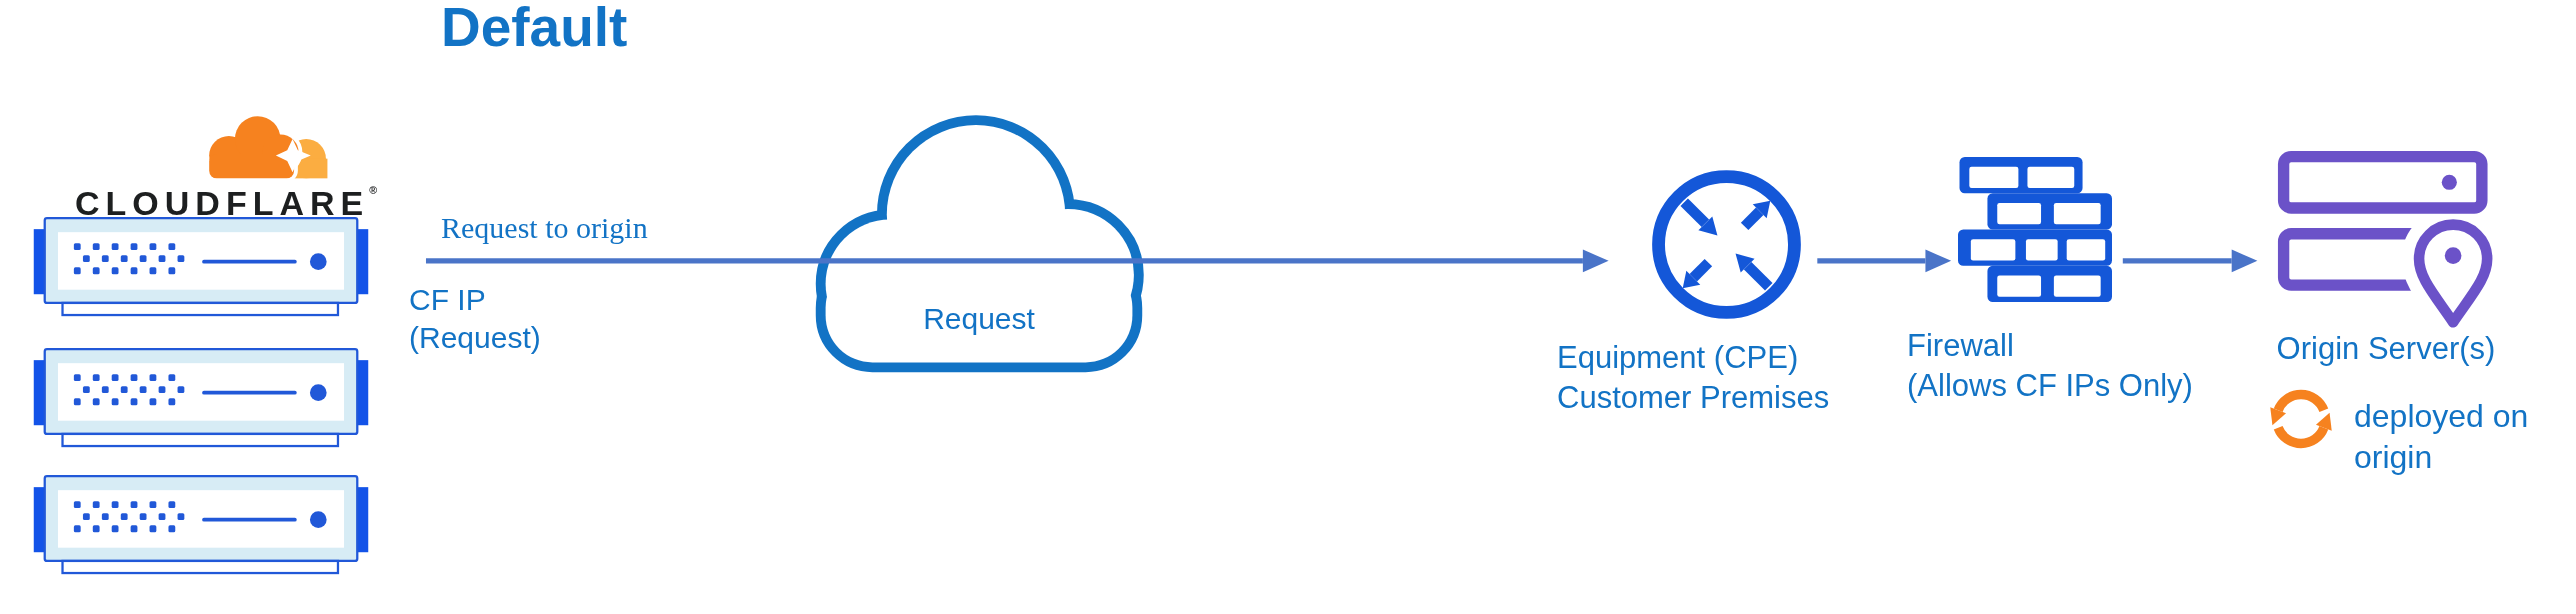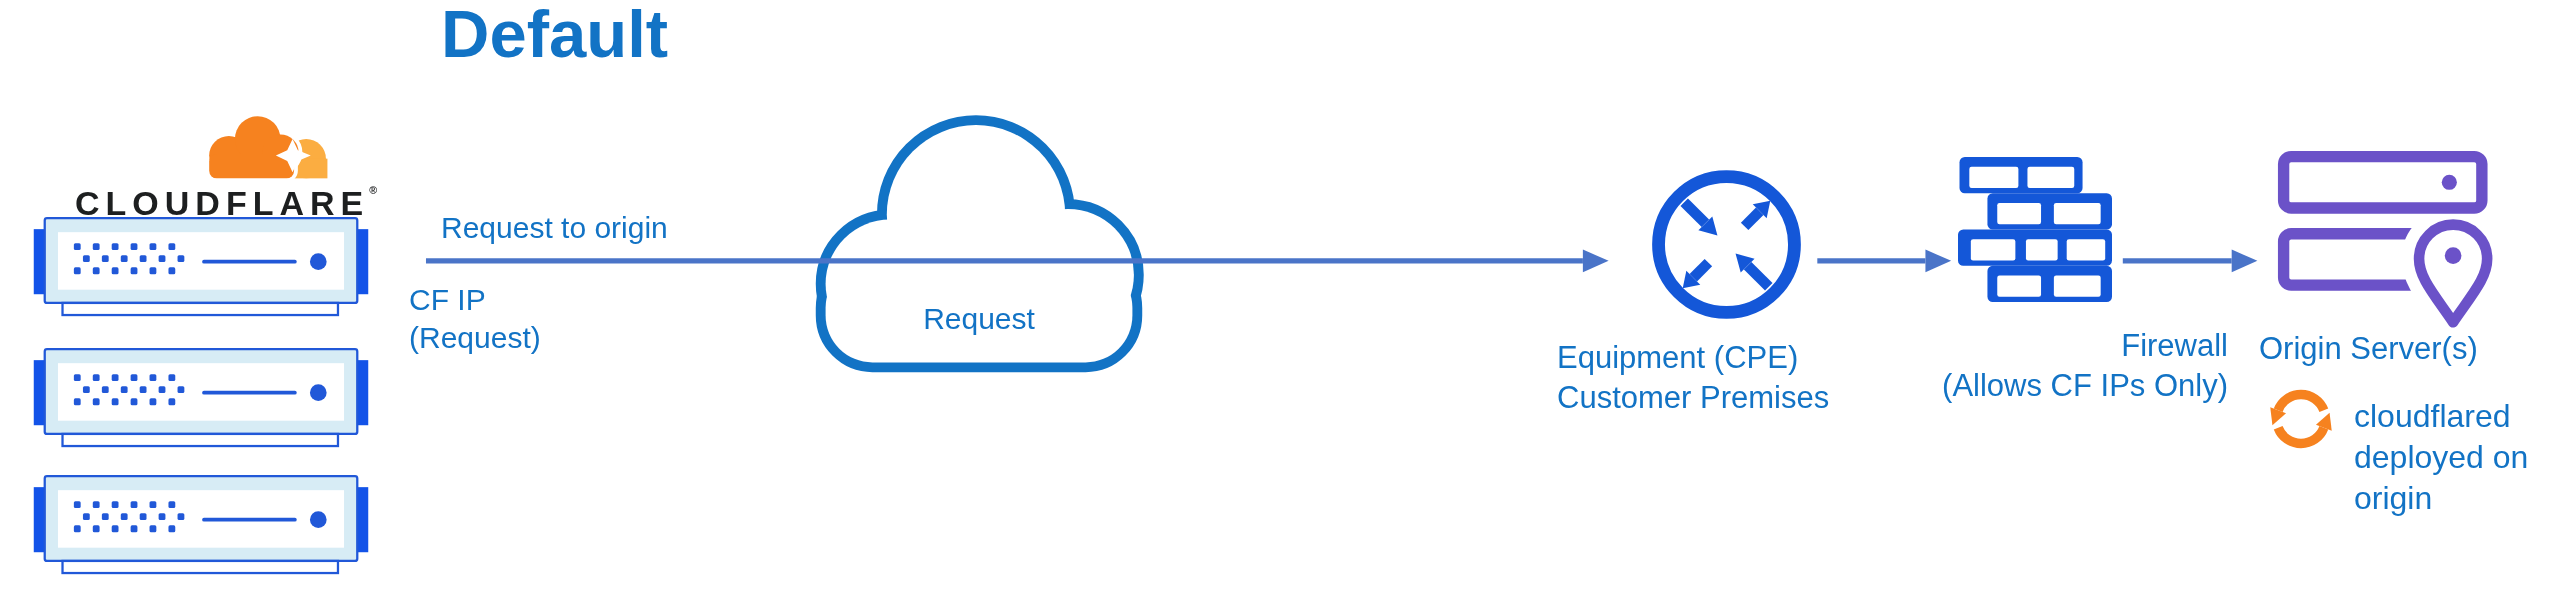--- a/index.html
+++ b/index.html
@@ -4,29 +4,29 @@
 <style>
   :root{
     --accent-blue:#1273c5; --arrow-blue:#4a74c8; --icon-blue:#1457d8;
     --server-stroke:#2158d8; --server-fill:#d7ecf5; --server-tab:#1353e8;
     --purple:#6b52c8; --orange:#f6821f; --orange-light:#fbad41; --wordmark-black:#1d1f20;
   }
   html,body{margin:0;padding:0;background:#fff;}
   .canvas{position:relative;width:2576px;height:614px;background:#fff;overflow:hidden;
           font-family:"Liberation Sans","DejaVu Sans",sans-serif;}
   .abs{position:absolute;}
-  .title{left:441px;top:0;font-size:67px;line-height:1;font-weight:600;color:var(--accent-blue,#1273c5);}
+  .title{left:441px;top:0;font-size:55px;line-height:1;font-weight:600;color:var(--accent-blue,#1273c5);}
   .lbl{color:var(--accent-blue,#1273c5);font-size:30px;line-height:36px;}
   .lbl .ln{display:block;}
-  .lbl-request{left:441px;top:210px;}
+  .lbl-request{left:441px;top:210px;font-family:Liberation Serif, serif;}
   .lbl-cfip{left:382px;top:281px;line-height:38px;margin-left:27px;}
   .lbl-internet{left:808px;top:301px;width:342px;text-align:center;}
   .lbl-cpe{left:1557px;top:338px;font-size:31px;line-height:40px;}
-  .lbl-firewall{left:1907px;top:326px;width:321px;text-align:right;font-size:31px;line-height:40px;}
-  .lbl-origin{left:2259px;top:331px;width:254px;text-align:left;font-size:31px;}
+  .lbl-firewall{left:1907px;top:326px;width:321px;text-align:left;font-size:31px;line-height:40px;}
+  .lbl-origin{left:2259px;top:331px;width:254px;text-align:center;font-size:31px;}
   .lbl-note{left:2354px;top:396px;font-size:32px;line-height:41px;}
   .cf-wordmark{left:47px;top:184px;font-size:34px;font-weight:800;letter-spacing:6px;
                color:var(--wordmark-black,#1d1f20);white-space:nowrap;margin-left:28px;}
   .cf-wordmark sup{font-size:10.6px;letter-spacing:0;vertical-align:21px;}
   svg{display:block;overflow:visible;} .s-accent{stroke:var(--accent-blue,#1273c5)}
   .f-arrow{fill:var(--arrow-blue,#4a74c8)}   .s-arrow{stroke:var(--arrow-blue,#4a74c8)}
   .f-icon{fill:var(--icon-blue,#1457d8)}     .s-icon{stroke:var(--icon-blue,#1457d8)}
   .f-srv{fill:var(--server-stroke,#2158d8)}  .s-srv{stroke:var(--server-stroke,#2158d8)}
   .f-srvfill{fill:var(--server-fill,#d7ecf5)}
   .f-tab{fill:var(--server-tab,#1353e8)}
@@ -203,19 +203,18 @@
     <g class="s-orange nofill" stroke-width="10">
       <path d="M74.3,27.7 A26,26 0 0 0 25.7,27.7"></path>
       <path d="M25.7,46.3 A26,26 0 0 0 74.3,46.3"></path>
     </g>
     <g class="f-orange">
       <polygon points="19.6,43.6 34.1,30.9 17.3,24.5"></polygon>
       <polygon points="80.4,30.4 82.7,49.5 65.9,43.1"></polygon>
     </g>
   </svg>
   <div class="abs lbl lbl-note">
-    <span class="ln">cloudflared</span>
     <span class="ln">deployed on</span>
     <span class="ln">origin</span>
   </div>
 
 </div>
 
 
 </body></html>

